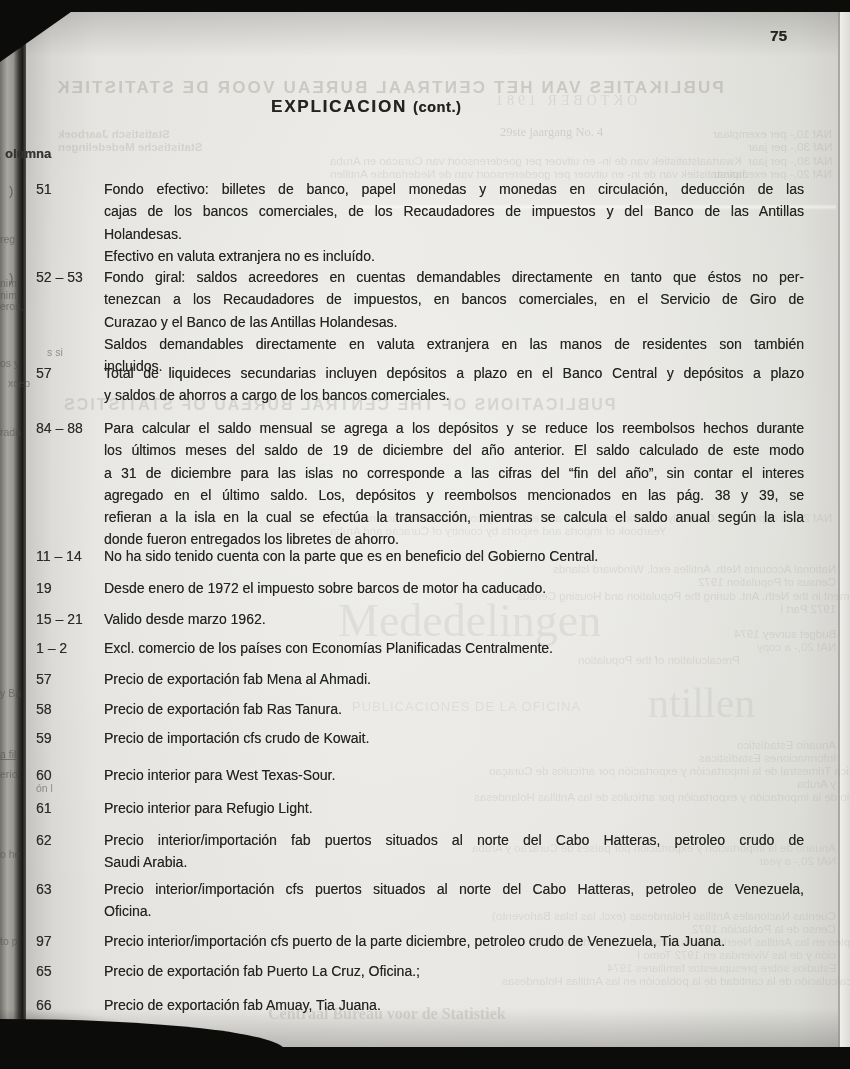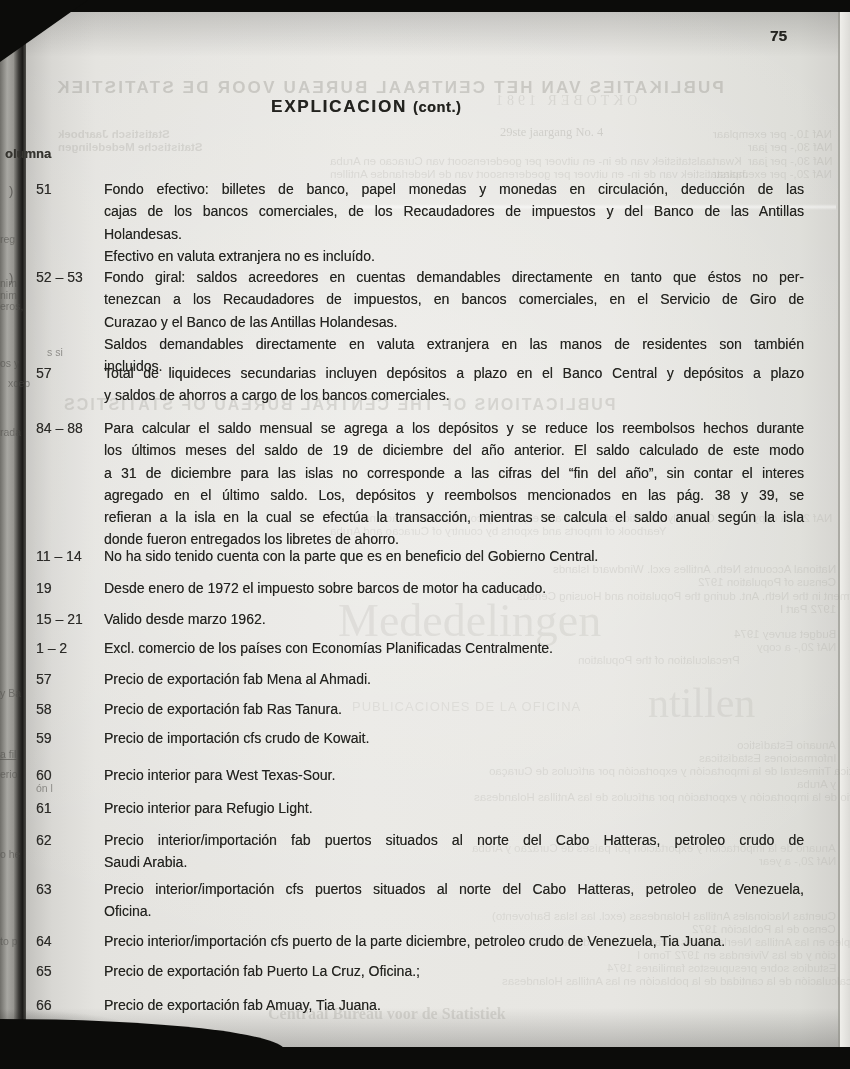--- a/index.html
+++ b/index.html
@@ -219,21 +219,21 @@
           </div>
         </div>
         <div class="entry" style="top: 878px;">
           <div class="colnum">63</div>
           <div class="etext">
             <div class="line jl">Precio interior/importación cfs puertos situados al norte del Cabo Hatteras, petroleo de Venezuela,</div>
             <div class="line">Oficina.</div>
           </div>
         </div>
         <div class="entry" style="top: 930px;">
-          <div class="colnum">64</div>
+          <div class="colnum">97</div>
           <div class="etext">
             <div class="line">Precio interior/importación cfs puerto de la parte diciembre, petroleo crudo de Venezuela, Tia Juana.</div>
           </div>
         </div>
         <div class="entry" style="top: 960px;">
           <div class="colnum">65</div>
           <div class="etext">
             <div class="line">Precio de exportación fab Puerto La Cruz, Oficina.;</div>
           </div>
         </div>

